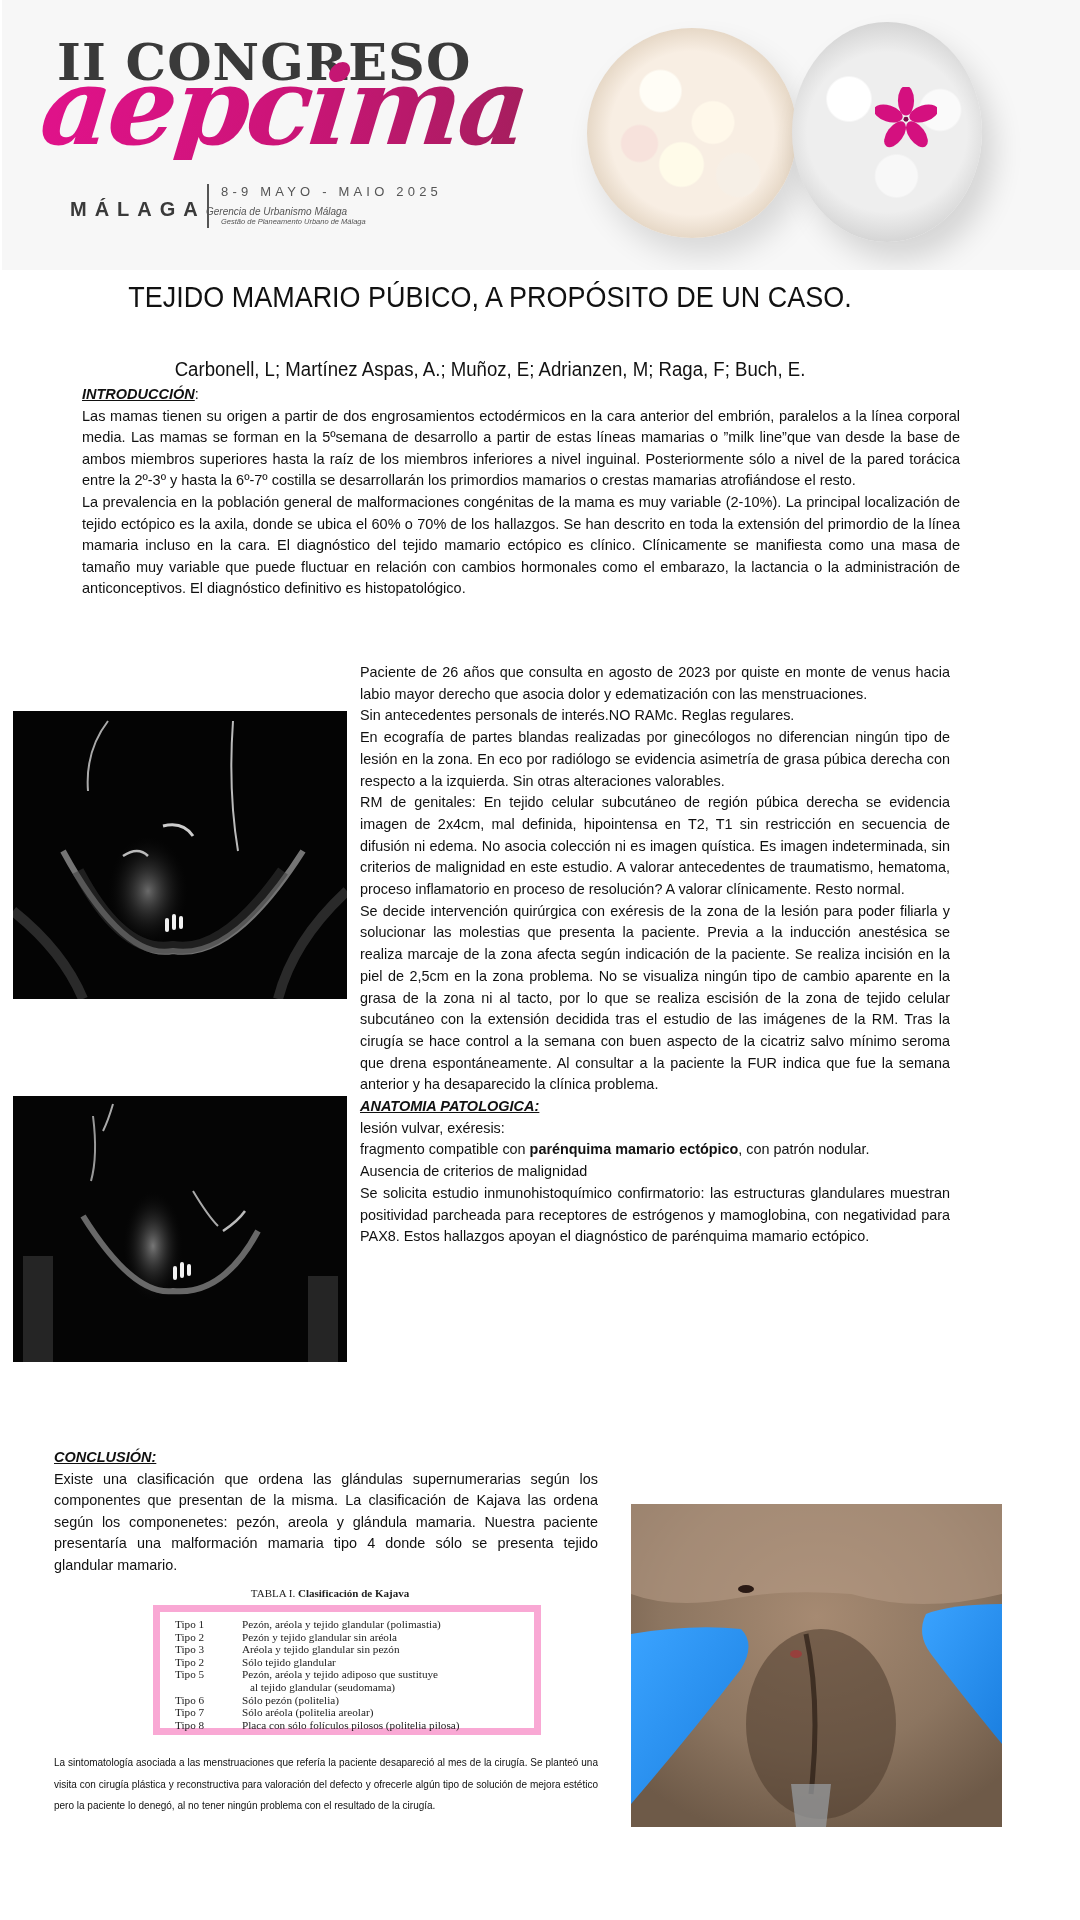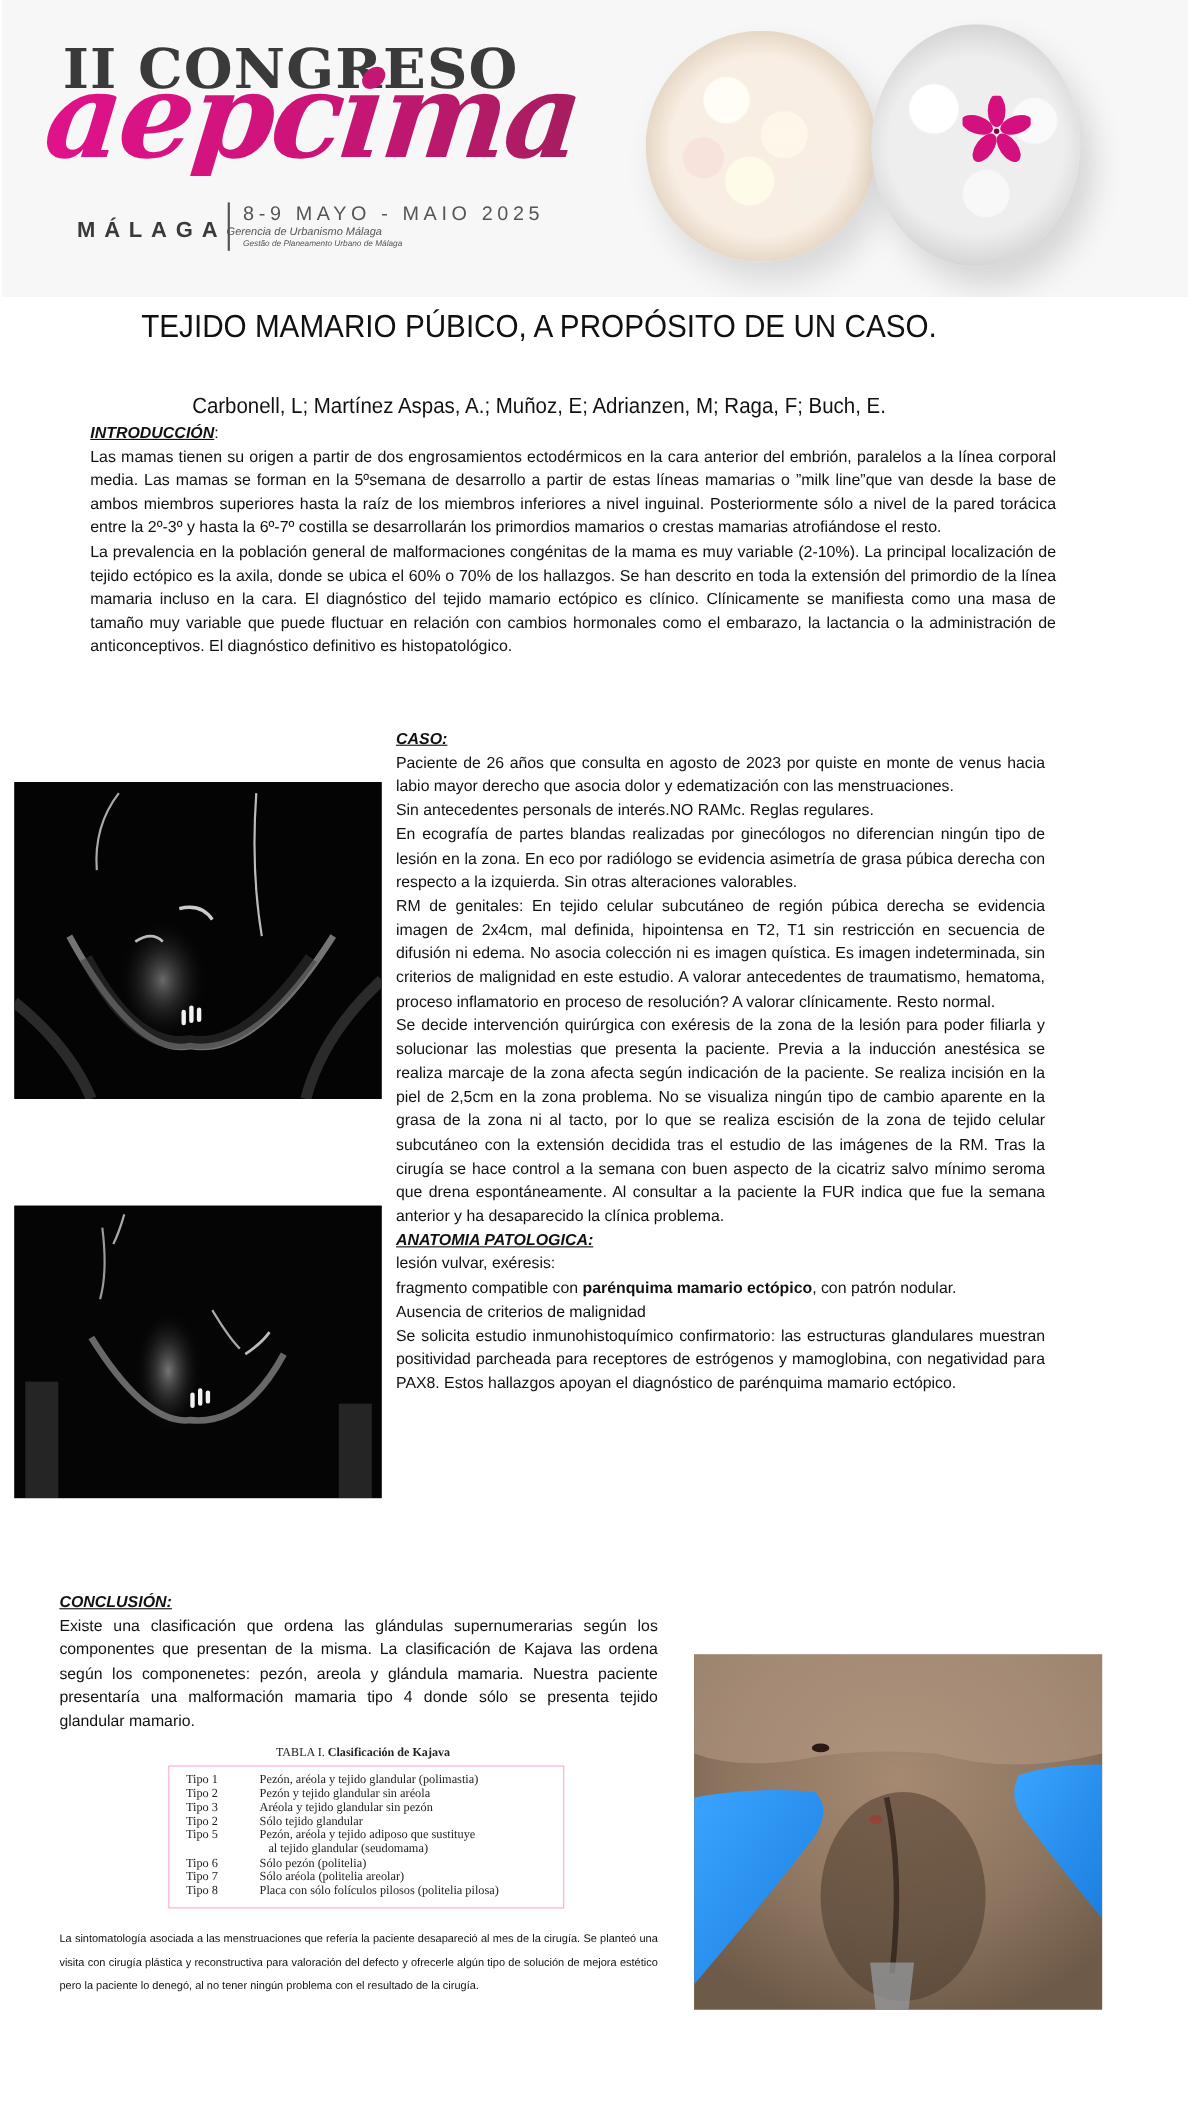--- a/index.html
+++ b/index.html
@@ -6,21 +6,21 @@
   html, body { width: 1080px; height: 1920px; background: #ffffff; overflow: hidden; }
   body { position: relative; font-family: "Liberation Sans", sans-serif; color: #111; }
 
   
   .banner { position: absolute; left: 2px; top: 0; width: 1078px; height: 270px; background: #f7f7f7; overflow: hidden; }
   .logo-congreso { position: absolute; left: 55px; top: 38px; font-family: "DejaVu Serif", serif; font-weight: bold; font-size: 50px; letter-spacing: 1px; color: #3a3a3a; line-height: 1; transform: scaleX(1.02); transform-origin: left; }
   .logo-aepcima { position: absolute; left: 40px; top: 52px; font-family: "DejaVu Serif", serif; font-style: italic; font-weight: bold; font-size: 108px; line-height: 1;
     background: linear-gradient(90deg, #e0128a 0%, #cc1478 50%, #a61e5e 100%); -webkit-background-clip: text; background-clip: text; color: transparent; letter-spacing: -3px; transform: skewX(-6deg); }
   .logo-malaga { position: absolute; left: 68px; top: 198px; font-family: "Liberation Sans", sans-serif; font-weight: bold; font-size: 20px; letter-spacing: 8px; color: #3a3a3a; }
   .logo-divider { position: absolute; left: 205px; top: 184px; width: 2px; height: 44px; background: #555; }
-  .logo-dates { position: absolute; left: 219px; top: 184px; font-size: 18px; letter-spacing: 4.2px; color: #555; }
+  .logo-dates { position: absolute; left: 219px; top: 184px; font-size: 13px; letter-spacing: 4.2px; color: #555; }
   .logo-org1 { position: absolute; left: 204px; top: 206px; font-size: 10px; color: #555; font-style: italic; }
   .logo-org2 { position: absolute; left: 219px; top: 217px; font-size: 7.5px; font-style: italic; color: #555; }
 
   .flower-ball { position: absolute; border-radius: 50%; }
   .ball-left { left: 585px; top: 28px; width: 210px; height: 210px;
     background:
       radial-gradient(circle at 35% 30%, #fffdf6 0 10%, transparent 11%),
       radial-gradient(circle at 60% 45%, #fff8ea 0 12%, transparent 13%),
       radial-gradient(circle at 45% 65%, #fffbe9 0 12%, transparent 13%),
       radial-gradient(circle at 25% 55%, #f7e2dc 0 9%, transparent 10%),
@@ -57,21 +57,21 @@
   .mri1 { top: 711px; height: 288px; }
   .mri2 { top: 1096px; height: 266px; }
   .mri svg { width: 100%; height: 100%; display: block; }
 
   .photo { position: absolute; left: 631px; top: 1504px; width: 371px; height: 323px; overflow: hidden; background: #8a735e; }
   .photo svg { width: 100%; height: 100%; display: block; }
 
   
   .table-caption { position: absolute; left: 140px; top: 1587px; width: 380px; text-align: center; font-family: "Liberation Serif", serif; font-size: 11px; color: #222; }
   .table-caption b { font-weight: bold; }
-  .kajava { position: absolute; left: 153px; top: 1605px; width: 360px; height: 130px; border: 1px solid #f9a8d4; padding: 6px 16px 0 15px; font-family: "Liberation Serif", serif; font-size: 11.2px; line-height: 12.6px; color: #222; }
+  .kajava { position: absolute; left: 153px; top: 1605px; width: 388px; height: 130px; border: 7px solid #f9a8d4; padding: 6px 16px 0 15px; font-family: "Liberation Serif", serif; font-size: 11.2px; line-height: 12.6px; color: #222; }
   .krow { display: flex; }
   .ktipo { width: 67px; flex: none; }
   .kdesc { flex: 1; }
   .kcont { padding-left: 75px; }
 </style>
 </head>
 <body>
 
 <div class="banner">
   <div class="logo-congreso">II CONGRESO</div>
@@ -150,21 +150,20 @@
       <rect x="160" y="170" width="4" height="14" rx="2"></rect>
       <rect x="167" y="166" width="4" height="16" rx="2"></rect>
       <rect x="174" y="168" width="4" height="12" rx="2"></rect>
     </g>
     <rect x="10" y="160" width="30" height="106" fill="#3a3a3a" opacity="0.6"></rect>
     <rect x="295" y="180" width="30" height="86" fill="#3a3a3a" opacity="0.6"></rect>
   </svg>
 </div>
 
 <div class="caso">
-  <div class="heading">CASO:</div>
   <p>Paciente de 26 años que consulta en agosto de 2023 por quiste en monte de venus hacia labio mayor derecho que asocia dolor y edematización  con las menstruaciones.</p>
   <p>Sin antecedentes personals de interés.NO RAMc. Reglas regulares.</p>
   <p>En ecografía de partes blandas realizadas por ginecólogos no diferencian ningún tipo de lesión en la zona. En eco por radiólogo se evidencia asimetría de grasa púbica derecha con respecto a la izquierda. Sin otras alteraciones valorables.</p>
   <p>RM de genitales: En tejido celular subcutáneo de región púbica derecha se evidencia imagen de 2x4cm, mal definida,  hipointensa en T2, T1 sin restricción en secuencia de difusión ni edema. No asocia colección ni es imagen quística. Es imagen indeterminada, sin criterios de malignidad en este estudio. A valorar antecedentes de traumatismo, hematoma, proceso inflamatorio en proceso de resolución? A valorar clínicamente. Resto normal.</p>
   <p>Se decide intervención quirúrgica con exéresis de la zona de la lesión para poder filiarla y solucionar las molestias que presenta la paciente. Previa a la inducción anestésica se realiza marcaje de la zona afecta según indicación de la paciente. Se realiza incisión en la piel de 2,5cm en la zona problema. No se visualiza ningún tipo de cambio aparente en la grasa de la zona ni al tacto, por lo que se realiza escisión de la zona de tejido celular subcutáneo con la extensión decidida tras el estudio de las imágenes de la RM. Tras la cirugía se hace control a la semana con buen aspecto de la cicatriz salvo mínimo seroma que drena espontáneamente. Al consultar a la paciente la FUR indica que fue la semana anterior y ha desaparecido la clínica problema.</p>
 
   <div class="heading">ANATOMIA PATOLOGICA:</div>
   <p>lesión vulvar, exéresis:</p>
   <p><span>fragmento compatible con </span><b>parénquima mamario ectópico</b><span>, con patrón nodular.</span></p>
   <p>Ausencia de criterios de malignidad</p>

